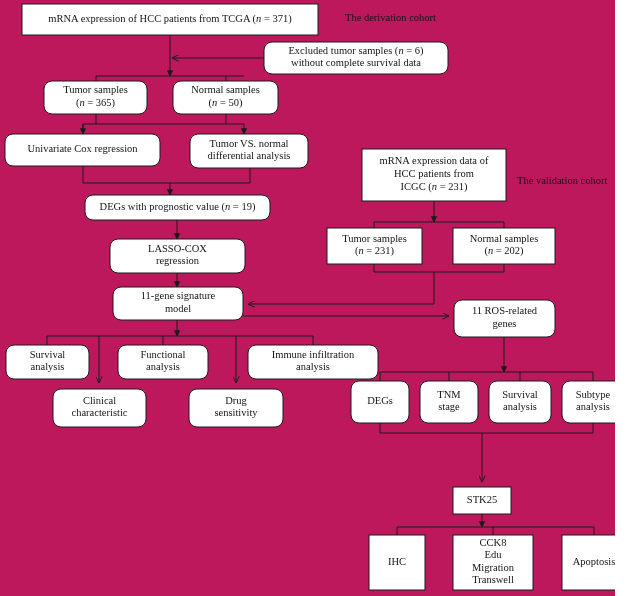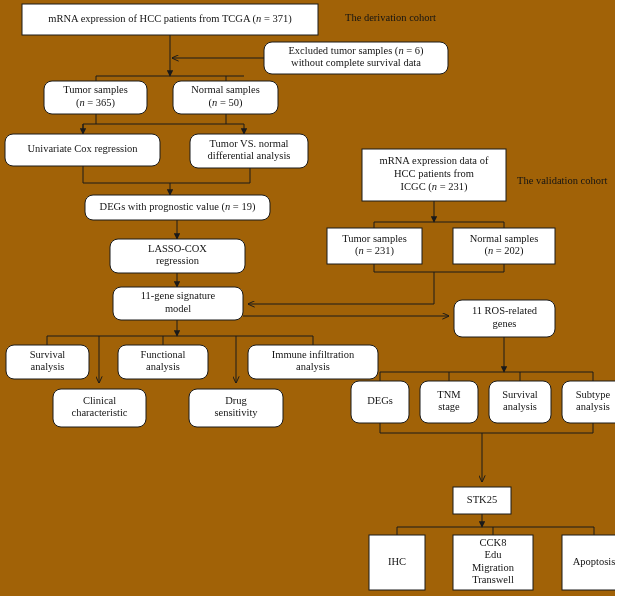--- a/index.html
+++ b/index.html
@@ -4,21 +4,21 @@
 <style>
   html, body {
     margin: 0;
     padding: 0;
     background: #ffffff;
   }
   #chart-root {
     position: relative;
     width: 615px;
     height: 596px;
-    background: #a16207;
+    background: #be185d;
     font-family: "Liberation Serif", "DejaVu Serif", serif;
     overflow: hidden;
   }
   svg#flow {
     position: absolute;
     left: 0;
     top: 0;
     width: 631px;
     height: 596px;
   }

